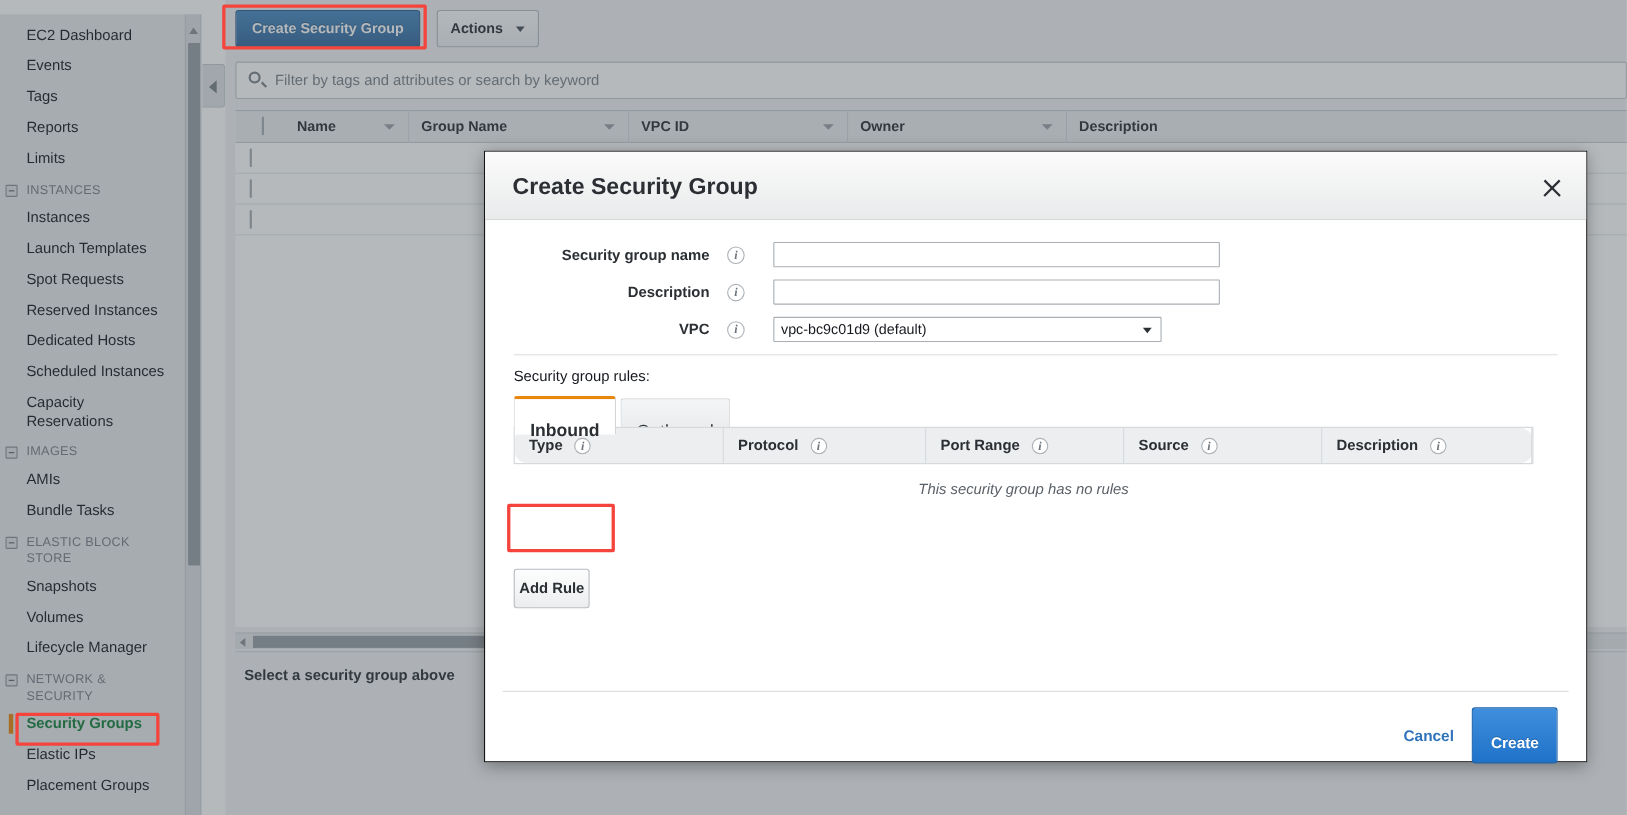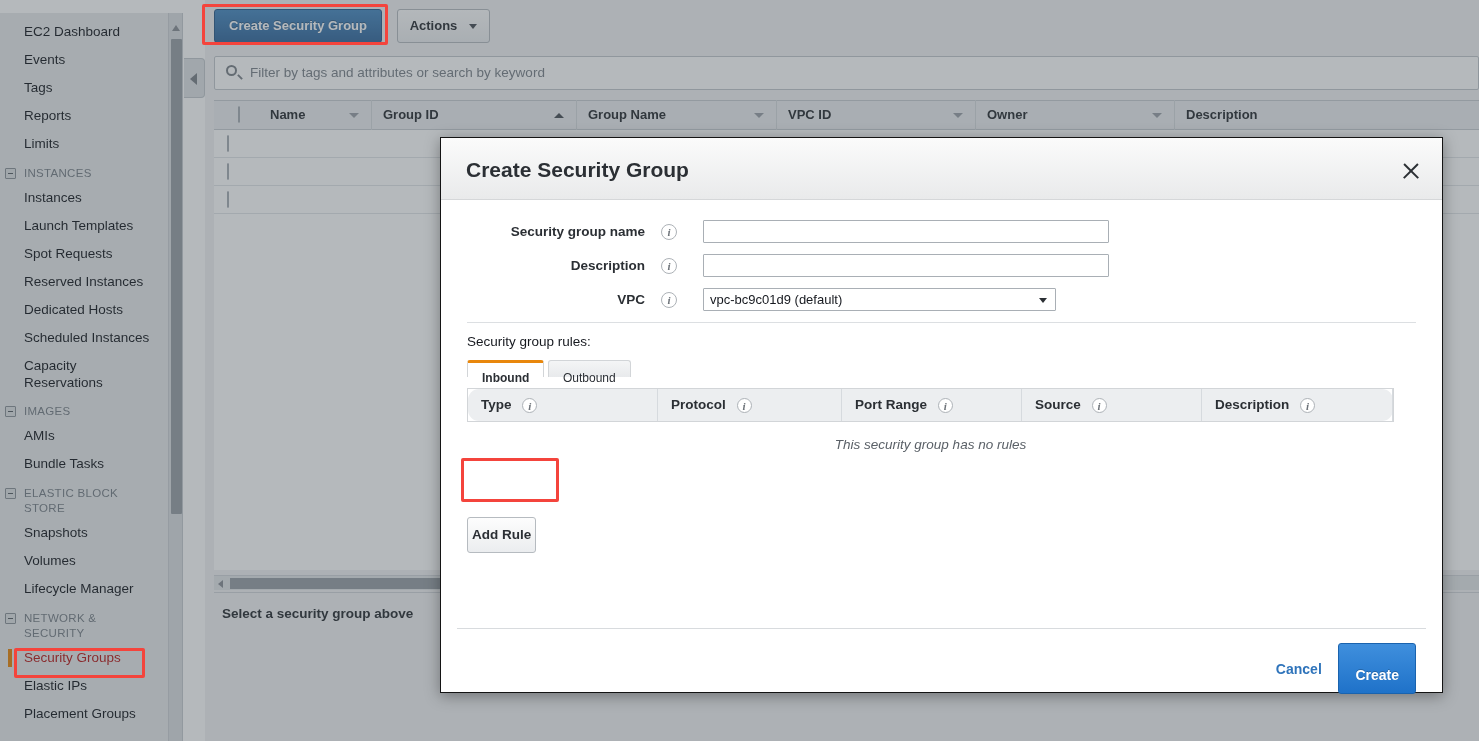--- a/index.html
+++ b/index.html
@@ -62,22 +62,22 @@
     border-radius: 1px;
   }
   .nav-group .toggle:before {
     content: "";
     position: absolute;
     left: 2px; top: 4px;
     width: 5px; height: 1px;
     background: #5a6067;
   }
   .nav-item.selected {
-    font-weight: normal;
-    color: #b91c1c;
+    font-weight: bold;
+    color: #15803d;
   }
   .nav-item.selected .marker {
     position: absolute;
     left: 8px;
     width: 4px; height: 18px;
     background: #e8870c;
   }
   .nav-item.selected { position: relative; }
 
   
@@ -436,23 +436,23 @@
 
   
   #tabs {
     position: relative;
     margin-top: 11px;
     height: 29px;
   }
   .tab {
     display: inline-block;
     height: 17px;
-    padding: 3px 14px;
+    padding: 16px 14px;
     line-height: 28px;
-    font-size: 12px;
+    font-size: 16px;
     border: 1px solid #d2d5d8;
     border-bottom: none;
     border-radius: 3px 3px 0 0;
     cursor: pointer;
     color: #2b2f34;
     vertical-align: bottom;
     background: linear-gradient(to bottom, #f4f5f6, #e8eaec);
   }
   .tab.active {
     background: #fff;
@@ -620,24 +620,20 @@
         <span class="mag"></span>
         <span id="filter-placeholder">Filter by tags and attributes or search by keyword</span>
       </div>
 
       <div id="sg-table">
         <div id="sg-head">
           <div class="th sel"><span class="hdr-check"></span></div>
           <div class="th" style="width:113px">
             <span>Name</span>
             <span class="sortcaret"></span>
-          </div>
-          <div class="th" style="width:205px">
-            <span>Group ID</span>
-            <span class="sortcaret asc"></span>
           </div>
           <div class="th" style="width:200px">
             <span>Group Name</span>
             <span class="sortcaret"></span>
           </div>
           <div class="th" style="width:199px">
             <span>VPC ID</span>
             <span class="sortcaret"></span>
           </div>
           <div class="th" style="width:199px">

